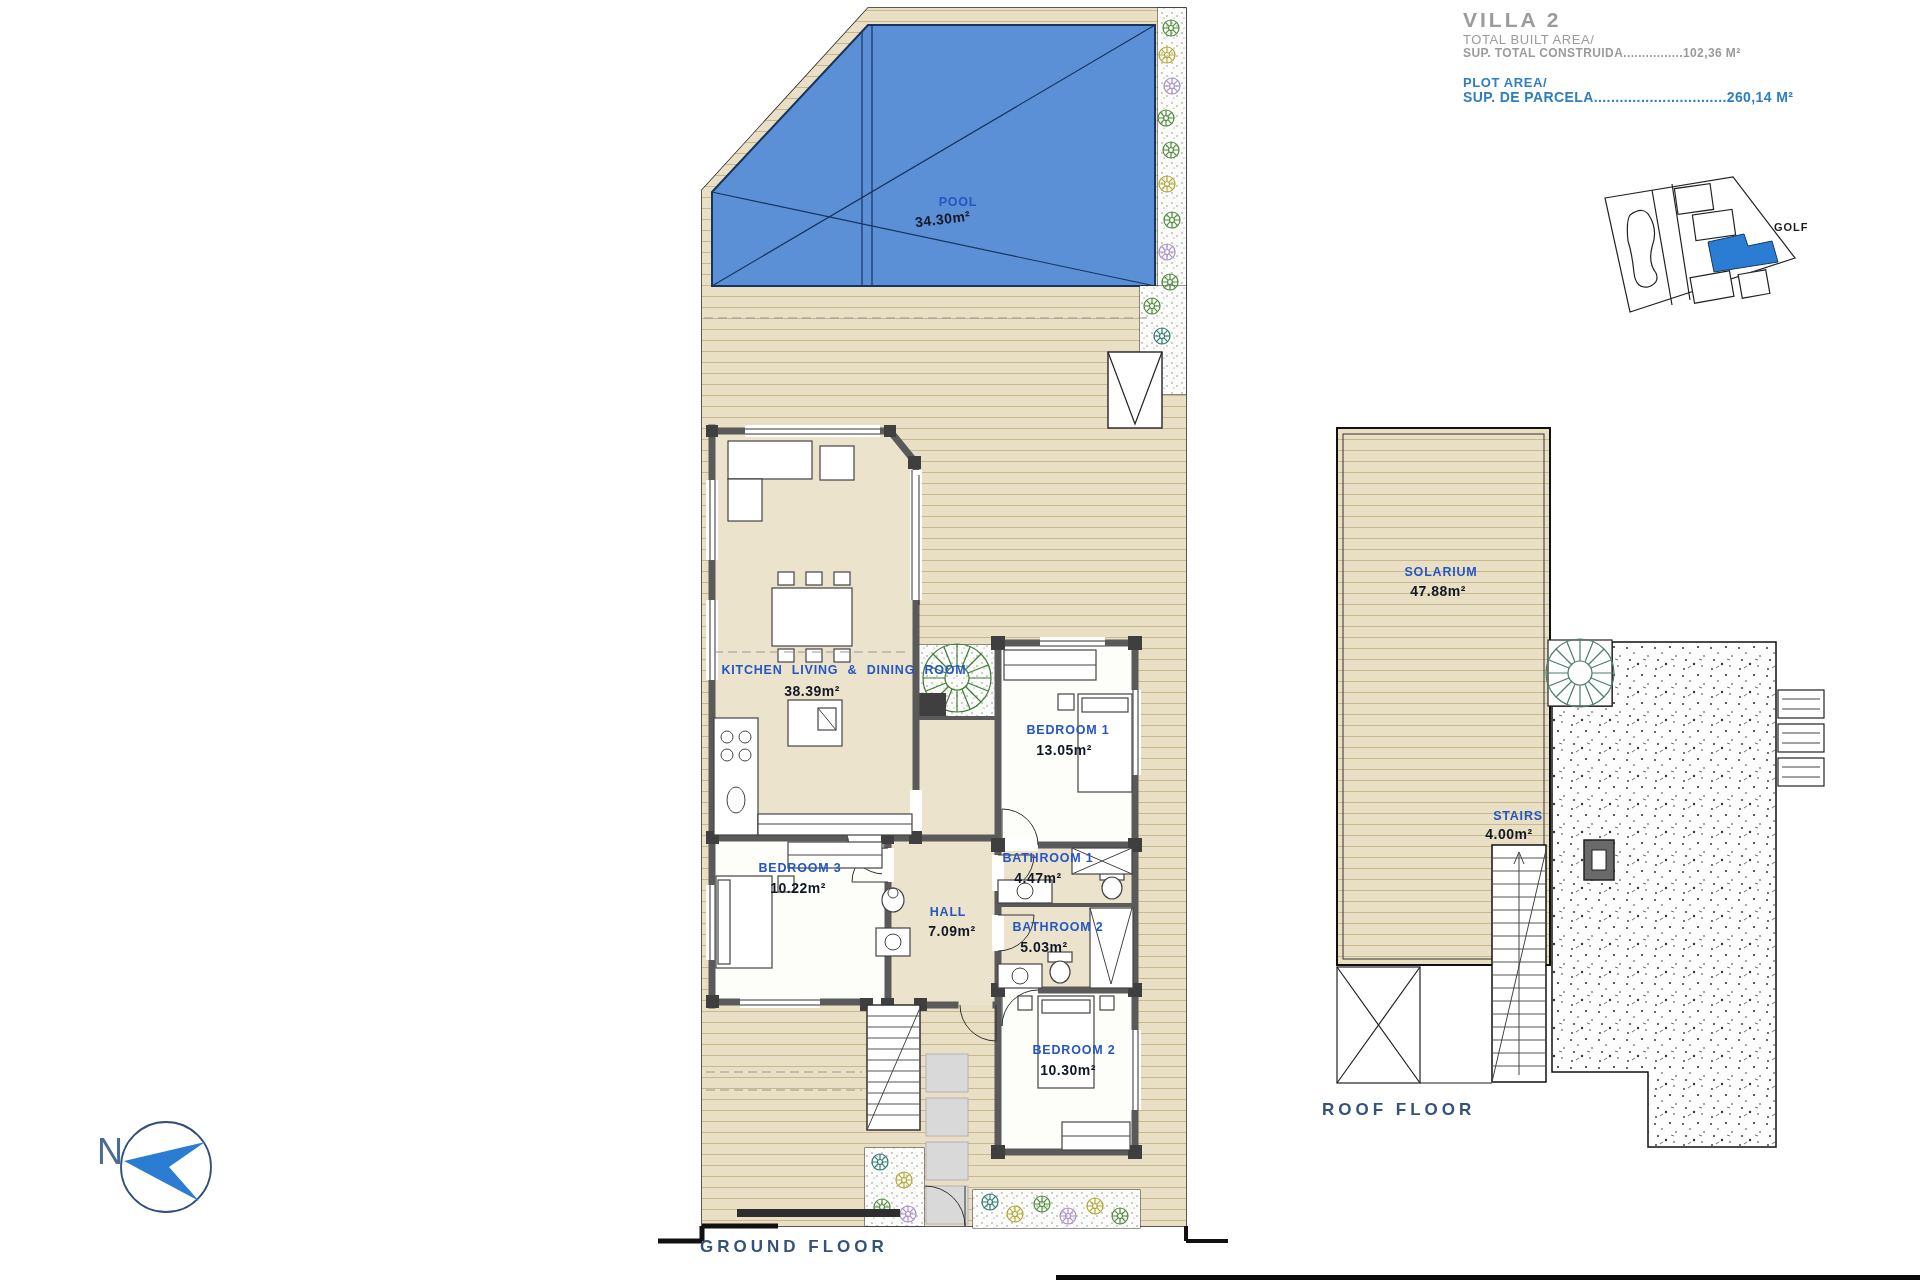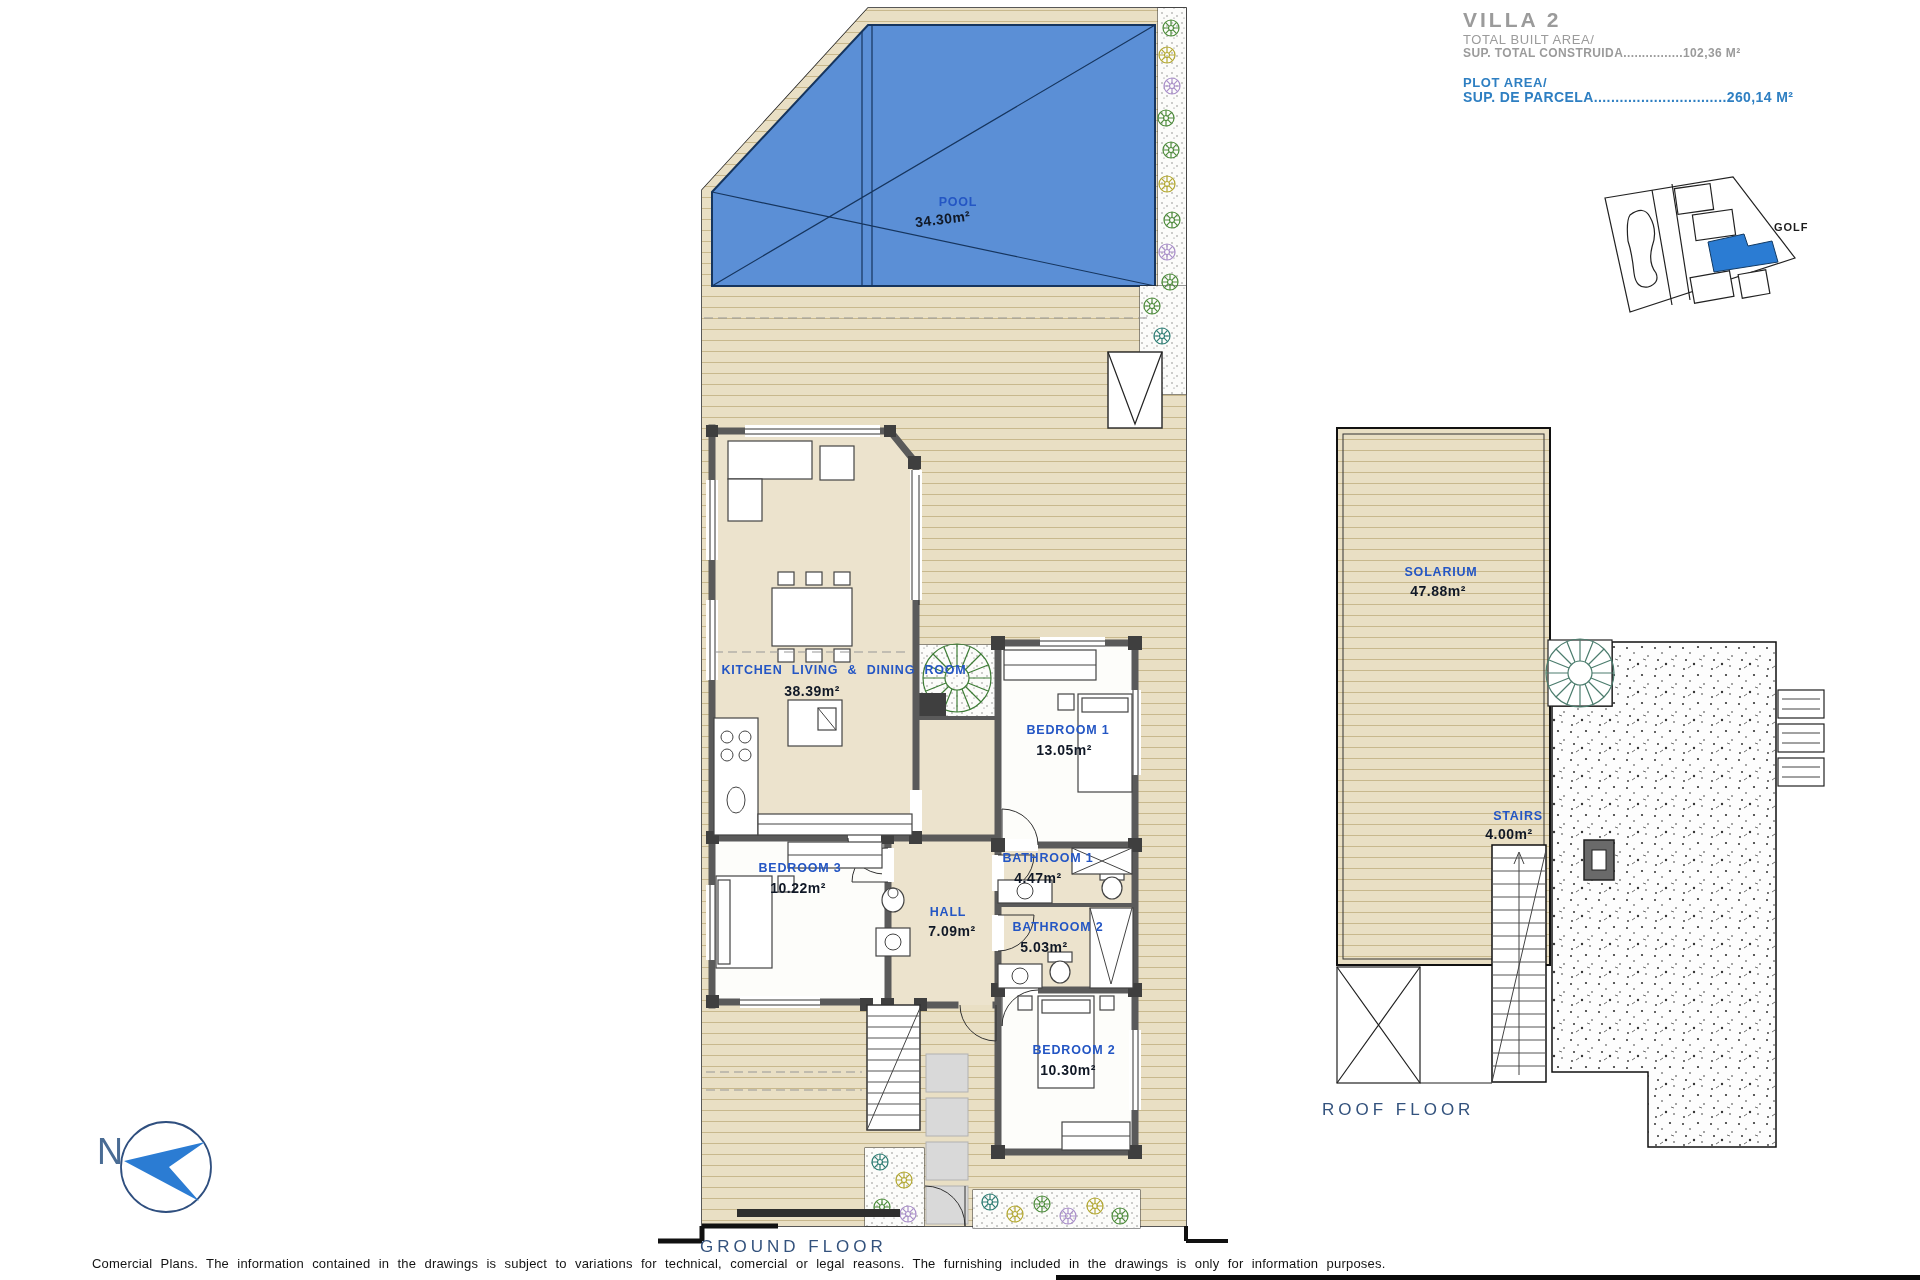--- a/index.html
+++ b/index.html
@@ -3,21 +3,21 @@
 <meta charset="utf-8">
 <style>
   html,body{margin:0;padding:0;background:#fff;}
   #sheet{position:relative;width:1920px;height:1280px;background:#fff;overflow:hidden;
          font-family:"Liberation Sans",sans-serif;}
   svg{position:absolute;left:0;top:0;}
   .lbl{position:absolute;white-space:nowrap;line-height:1.1;}
   .c{transform:translateX(-50%);}
   .room-name{font-size:12.5px;font-weight:bold;letter-spacing:.8px;color:var(--label-blue);}
   .room-area{font-size:14px;font-weight:bold;letter-spacing:.5px;color:var(--area-dark);}
-  .floor-title{font-size:17px;font-weight:400;letter-spacing:4px;color:var(--floor-title-blue);}
+  .floor-title{font-size:17px;font-weight:700;letter-spacing:4px;color:var(--floor-title-blue);}
   .villa-title{font-size:21px;font-weight:600;letter-spacing:3px;color:var(--title-gray);}
   .hdr-gray{font-size:13px;font-weight:normal;letter-spacing:.6px;color:var(--title-gray);}
   .hdr-gray2{font-size:12px;font-weight:600;letter-spacing:.4px;color:var(--title-gray);}
   .hdr-blue{font-size:13px;font-weight:bold;letter-spacing:.6px;color:var(--title-blue);text-align:right;}
   .hdr-blue2{font-size:14px;font-weight:700;letter-spacing:.4px;color:var(--title-blue);}
   .golf{font-size:11px;font-weight:bold;letter-spacing:1px;color:#1c1c1c;}
   .north{font-size:36px;font-weight:400;color:#4a6c94;}
   .disclaimer{font-size:13px;color:#141414;word-spacing:4.5px;letter-spacing:.2px;}
   .wide{word-spacing:5px;}
   
@@ -392,15 +392,14 @@
 <div class="lbl room-area c" style="left:1438px;top:584px">47.88m²</div>
 
 <div class="lbl room-name c" style="left:1518px;top:810px">STAIRS</div>
 <div class="lbl room-area c" style="left:1509px;top:827px">4.00m²</div>
 
 <div class="lbl floor-title" style="left:700px;top:1238px">GROUND FLOOR</div>
 <div class="lbl floor-title" style="left:1322px;top:1101px">ROOF FLOOR</div>
 
 <div class="lbl north" style="left:97px;top:1132px">N</div>
 
-<div class="lbl disclaimer" style="left:92px;top:1257px">Comercial Plans. The information contained in the drawings is subject to variations for technical, comercial or legal reasons. The furnishing included in the drawings is only for information purposes.</div>
 
 </div>
 
 </body></html>

